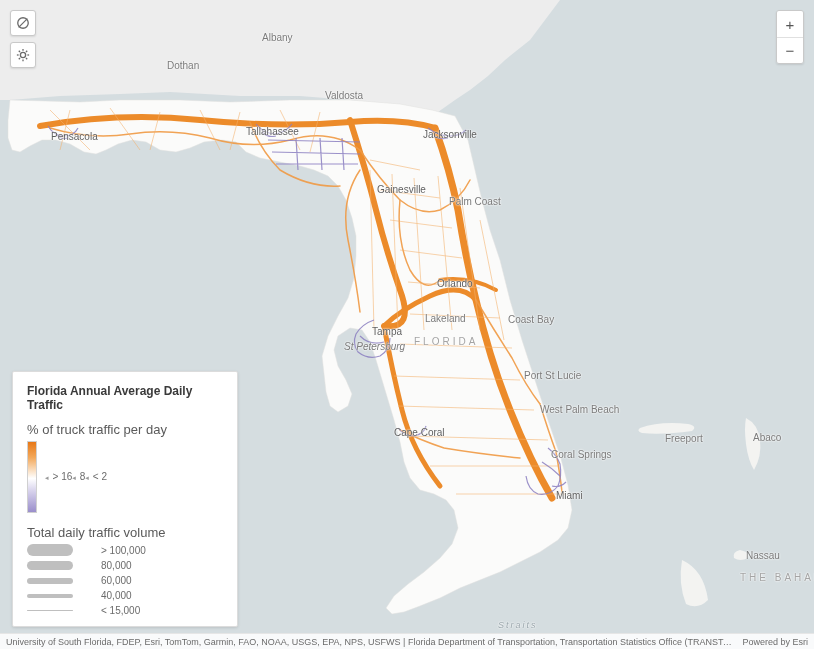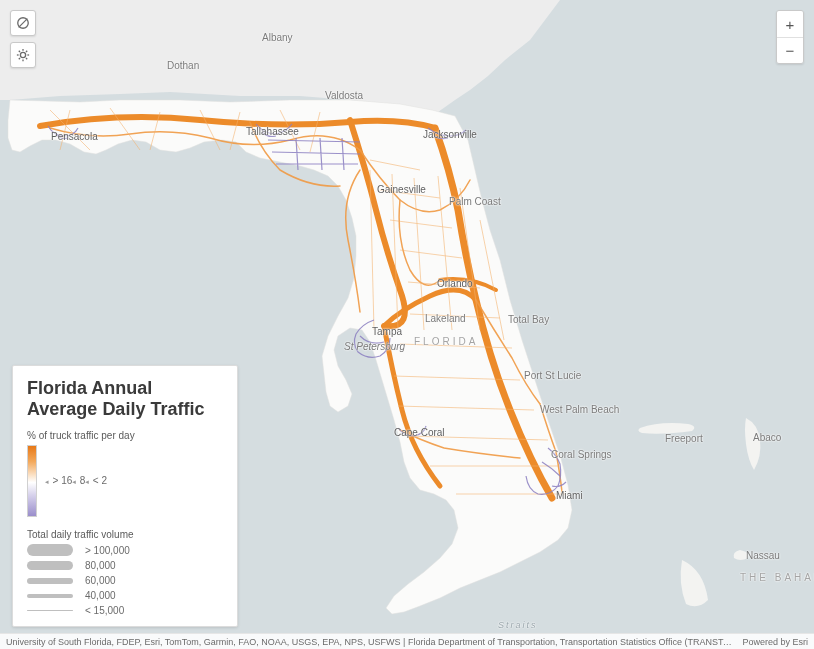--- a/index.html
+++ b/index.html
@@ -52,36 +52,36 @@
 
   
   .legend {
     position: absolute; left: 12px; bottom: 22px;
     width: 226px; background: #fff;
     border: 1px solid #dcdcdc; border-radius: 2px;
     box-shadow: 0 1px 3px rgba(0,0,0,.12);
     padding: 12px 14px 10px;
     z-index: 50;
   }
-  .legend-title { font-size: 18px; font-weight: 600; color: #3a3a3a; margin-bottom: 10px; }
-  .legend-sub { font-size: 10px; color: #5a5a5a; margin-bottom: 4px; }
+  .legend-title { font-size: 12px; font-weight: 600; color: #3a3a3a; margin-bottom: 10px; }
+  .legend-sub { font-size: 13px; color: #5a5a5a; margin-bottom: 4px; }
   .ramp-wrap { display: flex; align-items: stretch; gap: 6px; margin-bottom: 12px; }
   .ramp {
     width: 10px; height: 72px;
     background: linear-gradient(to bottom, #e77817 0%, #f3a85a 22%, #fbe3c9 42%, #ffffff 52%, #d7d2ec 70%, #9a8ecb 100%);
     border: 0.5px solid #d0d0d0;
   }
   .ramp-labels {
     display: flex; justify-content: space-between;
     font-size: 10px; color: #6b6b6b; padding: 0 0 0 2px;
   }
   .ramp-label-row { display: flex; align-items: center; gap: 4px; line-height: 1; }
   .ramp-tick { font-size: 7px; color: #999; }
   .size-rows { display: flex; flex-direction: column; gap: 4px; }
-  .size-row { display: flex; align-items: center; gap: 10px; }
+  .size-row { display: flex; align-items: center; gap: 26px; }
   .size-sym {
     width: 48px; display: flex; align-items: center;
   }
   .size-bar { background: #bfbfbf; border-radius: 999px; width: 46px; }
   .size-label { font-size: 10px; color: #6b6b6b; }
 
   
   .attrib {
     position: absolute; left: 0; right: 0; bottom: 0;
     height: 16px; background: rgba(255,255,255,.85);
@@ -180,21 +180,21 @@
       <div class="city-label" style="left: 325px; top: 90px;">Valdosta</div>
       <div class="city-label major" style="left: 51px; top: 131px;">Pensacola</div>
       <div class="city-label major" style="left: 246px; top: 126px;">Tallahassee</div>
       <div class="city-label major" style="left: 377px; top: 184px;">Gainesville</div>
       <div class="city-label major" style="left: 423px; top: 129px;">Jacksonville</div>
       <div class="city-label" style="left: 449px; top: 196px;">Palm Coast</div>
       <div class="city-label major" style="left: 437px; top: 278px;">Orlando</div>
       <div class="city-label" style="left: 405px; top: 313px; margin-left: 20px;">Lakeland</div>
       <div class="city-label major" style="left: 372px; top: 326px;">Tampa</div>
       <div class="city-label" style="left: 344px; top: 341px; font-style: italic;">St Petersburg</div>
-      <div class="city-label" style="left: 508px; top: 314px;">Total Bay</div>
+      <div class="city-label" style="left: 508px; top: 314px;">Coast Bay</div>
       <div class="city-label" style="left: 524px; top: 370px;">Port St Lucie</div>
       <div class="city-label" style="left: 540px; top: 404px;">West Palm Beach</div>
       <div class="city-label major" style="left: 394px; top: 427px;">Cape Coral</div>
       <div class="city-label" style="left: 551px; top: 449px;">Coral Springs</div>
       <div class="city-label major" style="left: 556px; top: 490px;">Miami</div>
       <div class="city-label" style="left: 665px; top: 433px;">Freeport</div>
       <div class="city-label" style="left: 753px; top: 432px;">Abaco</div>
       <div class="city-label" style="left: 746px; top: 550px; text-align: right;">Nassau</div>
       <div class="region-label" style="left: 414px; top: 336px;">FLORIDA</div>
       <div class="region-label" style="left: 740px; top: 572px;">THE BAHAMAS</div>

